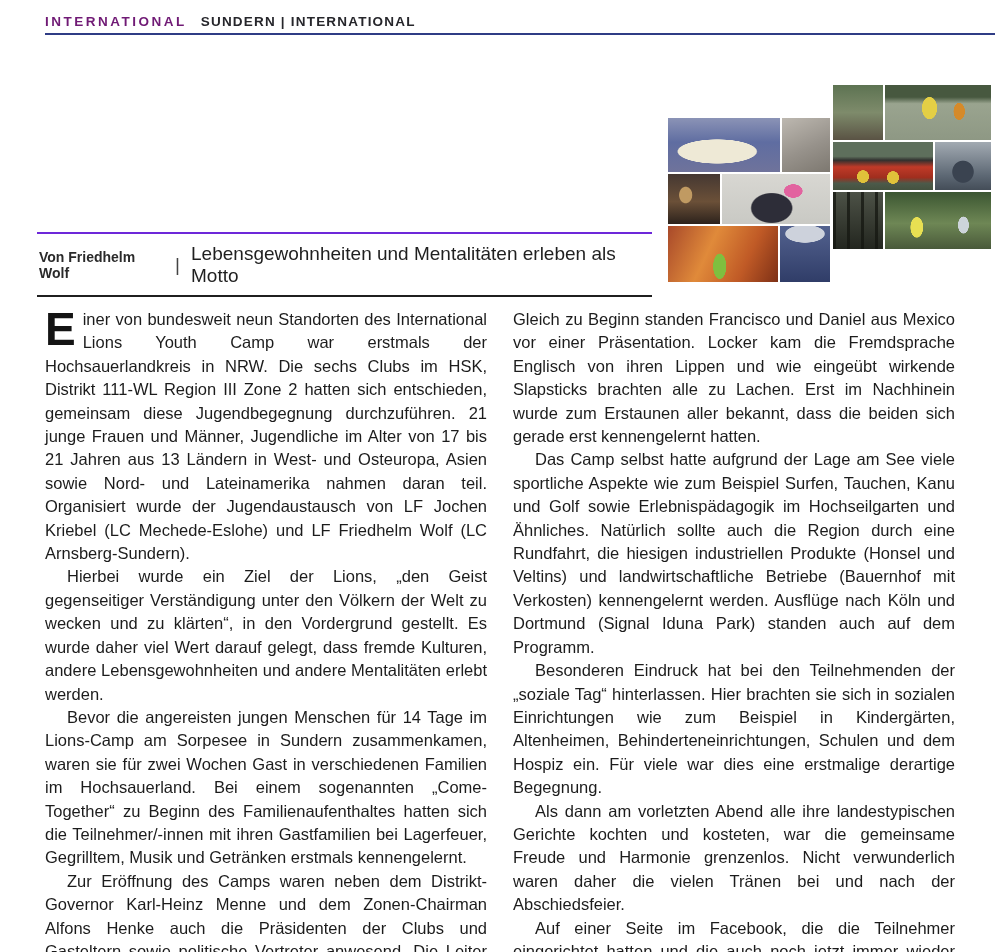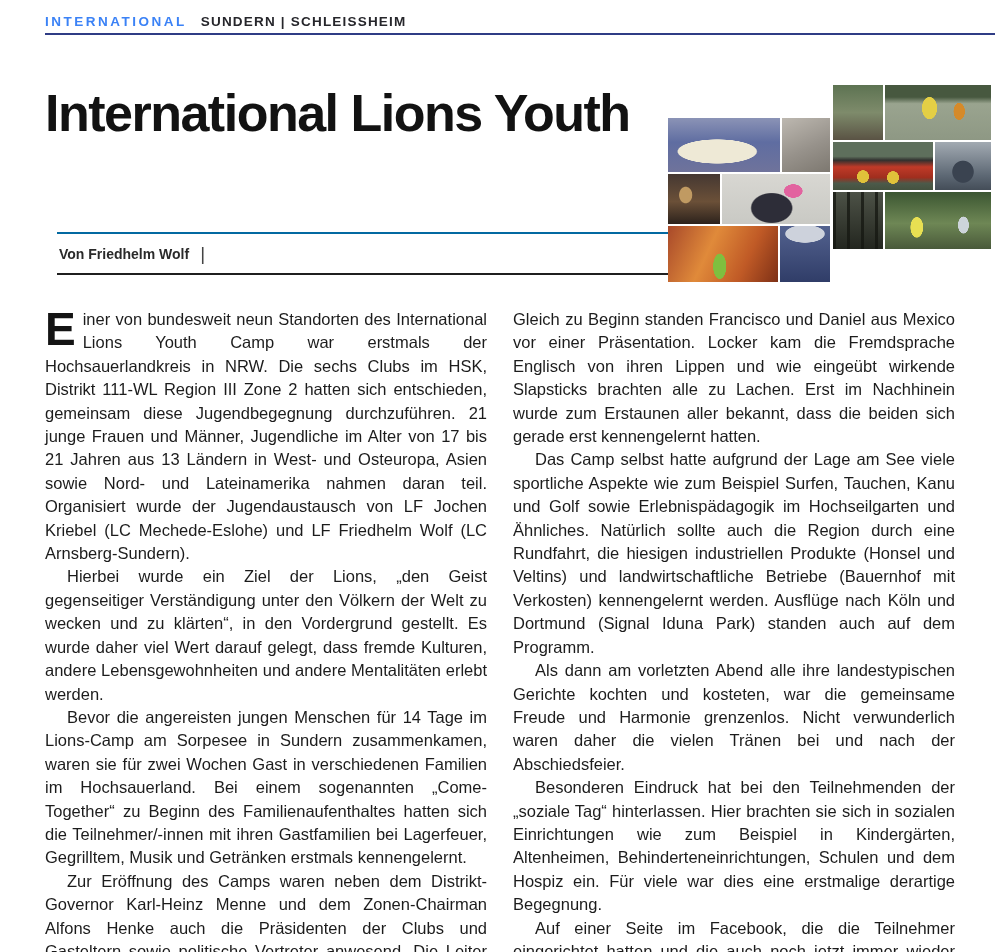--- a/index.html
+++ b/index.html
@@ -8,35 +8,35 @@
     width:1000px; height:952px; position:relative; overflow:hidden;
     font-family:"Liberation Sans", sans-serif; color:#1c1c1c;
   }
   
   .kicker {
     position:absolute; left:45px; right:5px; top:14px;
     display:flex; align-items:baseline; gap:14px;
     border-bottom:2px solid #2f3c85; padding-bottom:4px;
   }
   .kicker .section {
-    color:#3b82f6; font-size:13.5px; font-weight:700; letter-spacing:2.5px;
+    color:#701a75; font-size:13.5px; font-weight:700; letter-spacing:2.5px;
   }
   .kicker .subsection {
     color:#26262b; font-size:13.5px; font-weight:700; letter-spacing:1.2px;
   }
   
   .headline {
     position:absolute; left:45px; top:82px; width:650px;
     font-size:52px; line-height:62px; font-weight:700; letter-spacing:-1.5px;
     color:#121212;
   }
   
   .byline {
-    position:absolute; left:57px; top:232px; width:615px;
-    border-top:2px solid #0369a1; border-bottom:2px solid #1f1f1f;
+    position:absolute; left:37px; top:232px; width:615px;
+    border-top:2px solid #6d28d9; border-bottom:2px solid #1f1f1f;
     padding:9px 2px 8px 2px;
     display:flex; align-items:center; gap:11px;
   }
   .byline .author { font-size:14px; font-weight:700; color:#2a2a2a; }
   .byline .sep { font-size:19px; font-weight:400; color:#444; }
   .byline .subtitle { font-size:19px; color:#1f1f1f; }
   
   .collage { position:absolute; }
   .tile { position:absolute; }
   .collage-left  { left:668px; top:118px; width:162px; height:164px; }
@@ -103,29 +103,30 @@
   .dropcap {
     float:left; font-size:46px; line-height:38px; font-weight:700;
     padding:2px 7px 0 0; color:#141414;
   }
 </style>
 </head>
 <body>
 
 <div class="kicker">
   <span class="section">INTERNATIONAL</span>
-  <span class="subsection">SUNDERN | SCHLEISSHEIM</span>
+  <span class="subsection">SUNDERN | INTERNATIONAL</span>
 </div>
 
-<h1 class="headline"><span>International Lions Youth</span><br>
+<h1 class="headline"><br>
 </h1>
 
 <div class="byline">
   <span class="author">Von Friedhelm Wolf</span>
   <span class="sep">|</span>
+  <span class="subtitle">Lebensgewohnheiten und Mentalitäten erleben als Motto</span>
 </div>
 
 <div class="collage collage-left">
   <div class="tile t-banner" title="group-with-lions-banner"></div>
   <div class="tile t-wall" title="building-wall"></div>
   <div class="tile t-church" title="church-interior"></div>
   <div class="tile t-girls" title="two-girls-hugging"></div>
   <div class="tile t-party" title="evening-party"></div>
   <div class="tile t-bluepeople" title="people-in-blue-jackets"></div>
 </div>
@@ -142,17 +143,17 @@
 <div class="article">
   <div class="col">
     <p class="para"><span class="dropcap">E</span><span>iner von bundesweit neun Standorten des International Lions Youth Camp war erstmals der Hochsauerlandkreis in NRW. Die sechs Clubs im HSK, Distrikt 111-WL Region III Zone 2 hatten sich entschieden, gemeinsam diese Jugendbegegnung durchzuführen. 21 junge Frauen und Männer, Jugendliche im Alter von 17 bis 21 Jahren aus 13 Ländern in West- und Osteuropa, Asien sowie Nord- und Lateinamerika nahmen daran teil. Organisiert wurde der Jugendaustausch von LF Jochen Kriebel (LC Mechede-Eslohe) und LF Friedhelm Wolf (LC Arnsberg-Sundern).</span></p>
     <p class="para indent"><span>Hierbei wurde ein Ziel der Lions, „den Geist gegenseitiger Verständigung unter den Völkern der Welt zu wecken und zu klärten“, in den Vordergrund gestellt. Es wurde daher viel Wert darauf gelegt, dass fremde Kulturen, andere Lebensgewohnheiten und andere Mentalitäten erlebt werden.</span></p>
     <p class="para indent"><span>Bevor die angereisten jungen Menschen für 14 Tage im Lions-Camp am Sorpesee in Sundern zusammenkamen, waren sie für zwei Wochen Gast in verschiedenen Familien im Hochsauerland. Bei einem sogenannten „Come-Together“ zu Beginn des Familienaufenthaltes hatten sich die Teilnehmer/-innen mit ihren Gastfamilien bei Lagerfeuer, Gegrilltem, Musik und Getränken erstmals kennengelernt.</span></p>
     <p class="para indent"><span>Zur Eröffnung des Camps waren neben dem Distrikt-Governor Karl-Heinz Menne und dem Zonen-Chairman Alfons Henke auch die Präsidenten der Clubs und Gasteltern sowie politische Vertreter anwesend. Die Leiter des Camps, Katharina Springob und Johannes Heppe, stellten sich vor und klärten gleich wichtige Formalien: die Regeln des Camps. Dann stellten die Teilnehmer ihre Länder vor.</span></p>
   </div>
   <div class="col">
     <p class="para"><span>Gleich zu Beginn standen Francisco und Daniel aus Mexico vor einer Präsentation. Locker kam die Fremdsprache Englisch von ihren Lippen und wie eingeübt wirkende Slapsticks brachten alle zu Lachen. Erst im Nachhinein wurde zum Erstaunen aller bekannt, dass die beiden sich gerade erst kennengelernt hatten.</span></p>
     <p class="para indent"><span>Das Camp selbst hatte aufgrund der Lage am See viele sportliche Aspekte wie zum Beispiel Surfen, Tauchen, Kanu und Golf sowie Erlebnispädagogik im Hochseilgarten und Ähnliches. Natürlich sollte auch die Region durch eine Rundfahrt, die hiesigen industriellen Produkte (Honsel und Veltins) und landwirtschaftliche Betriebe (Bauernhof mit Verkosten) kennengelernt werden. Ausflüge nach Köln und Dortmund (Signal Iduna Park) standen auch auf dem Programm.</span></p>
+    <p class="para indent"><span>Besonderen Eindruck hat bei den Teilnehmenden der „soziale Tag“ hinterlassen. Hier brachten sie sich in sozialen Einrichtungen wie zum Beispiel in Kindergärten, Altenheimen, Behinderteneinrichtungen, Schulen und dem Hospiz ein. Für viele war dies eine erstmalige derartige Begegnung.</span></p>
     <p class="para indent"><span>Als dann am vorletzten Abend alle ihre landestypischen Gerichte kochten und kosteten, war die gemeinsame Freude und Harmonie grenzenlos. Nicht verwunderlich waren daher die vielen Tränen bei und nach der Abschiedsfeier.</span></p>
-    <p class="para indent"><span>Besonderen Eindruck hat bei den Teilnehmenden der „soziale Tag“ hinterlassen. Hier brachten sie sich in sozialen Einrichtungen wie zum Beispiel in Kindergärten, Altenheimen, Behinderteneinrichtungen, Schulen und dem Hospiz ein. Für viele war dies eine erstmalige derartige Begegnung.</span></p>
     <p class="para indent"><span>Auf einer Seite im Facebook, die die Teilnehmer eingerichtet hatten und die auch noch jetzt immer wieder aktiviert wird, schreibt Diane aus Dänemark: „I had the best time in my life. Never have I gotten to love so many people on such short time. Hope to see you again“. Und Valentina aus Italien antwortet: „I agree with you. These were the most beautiful weeks in my life. . . Thank you all.“</span></p>
   </div>
 </div>
 
 </body></html>

